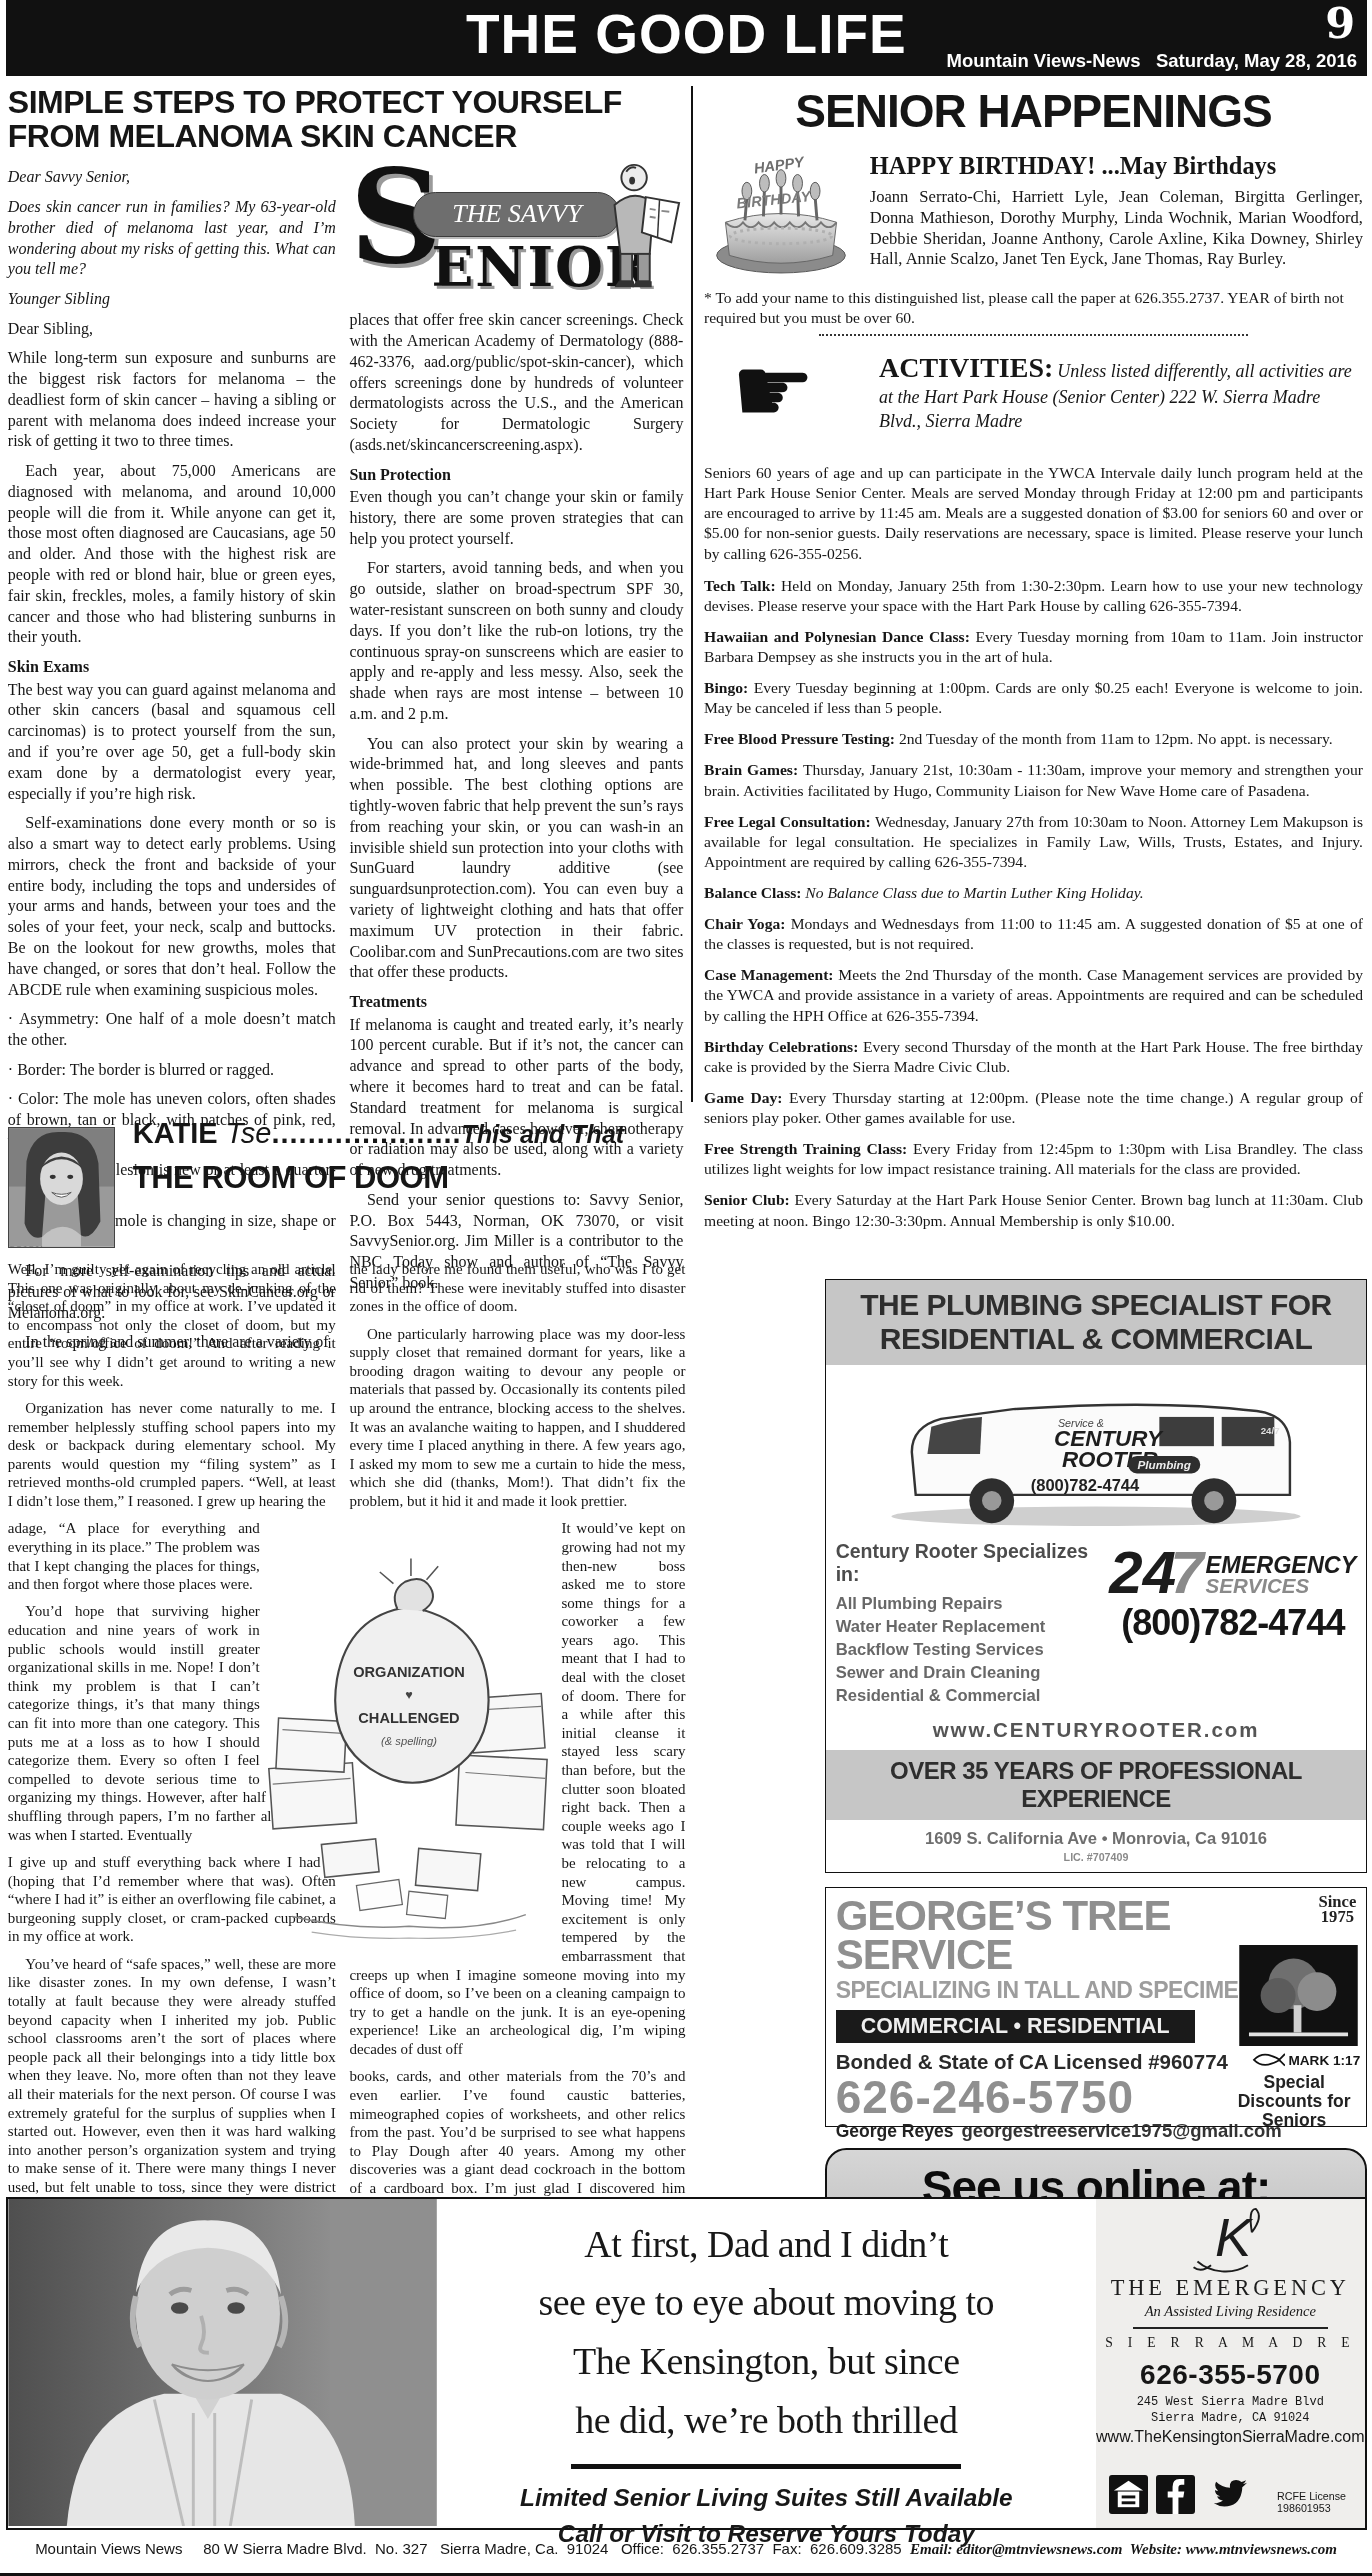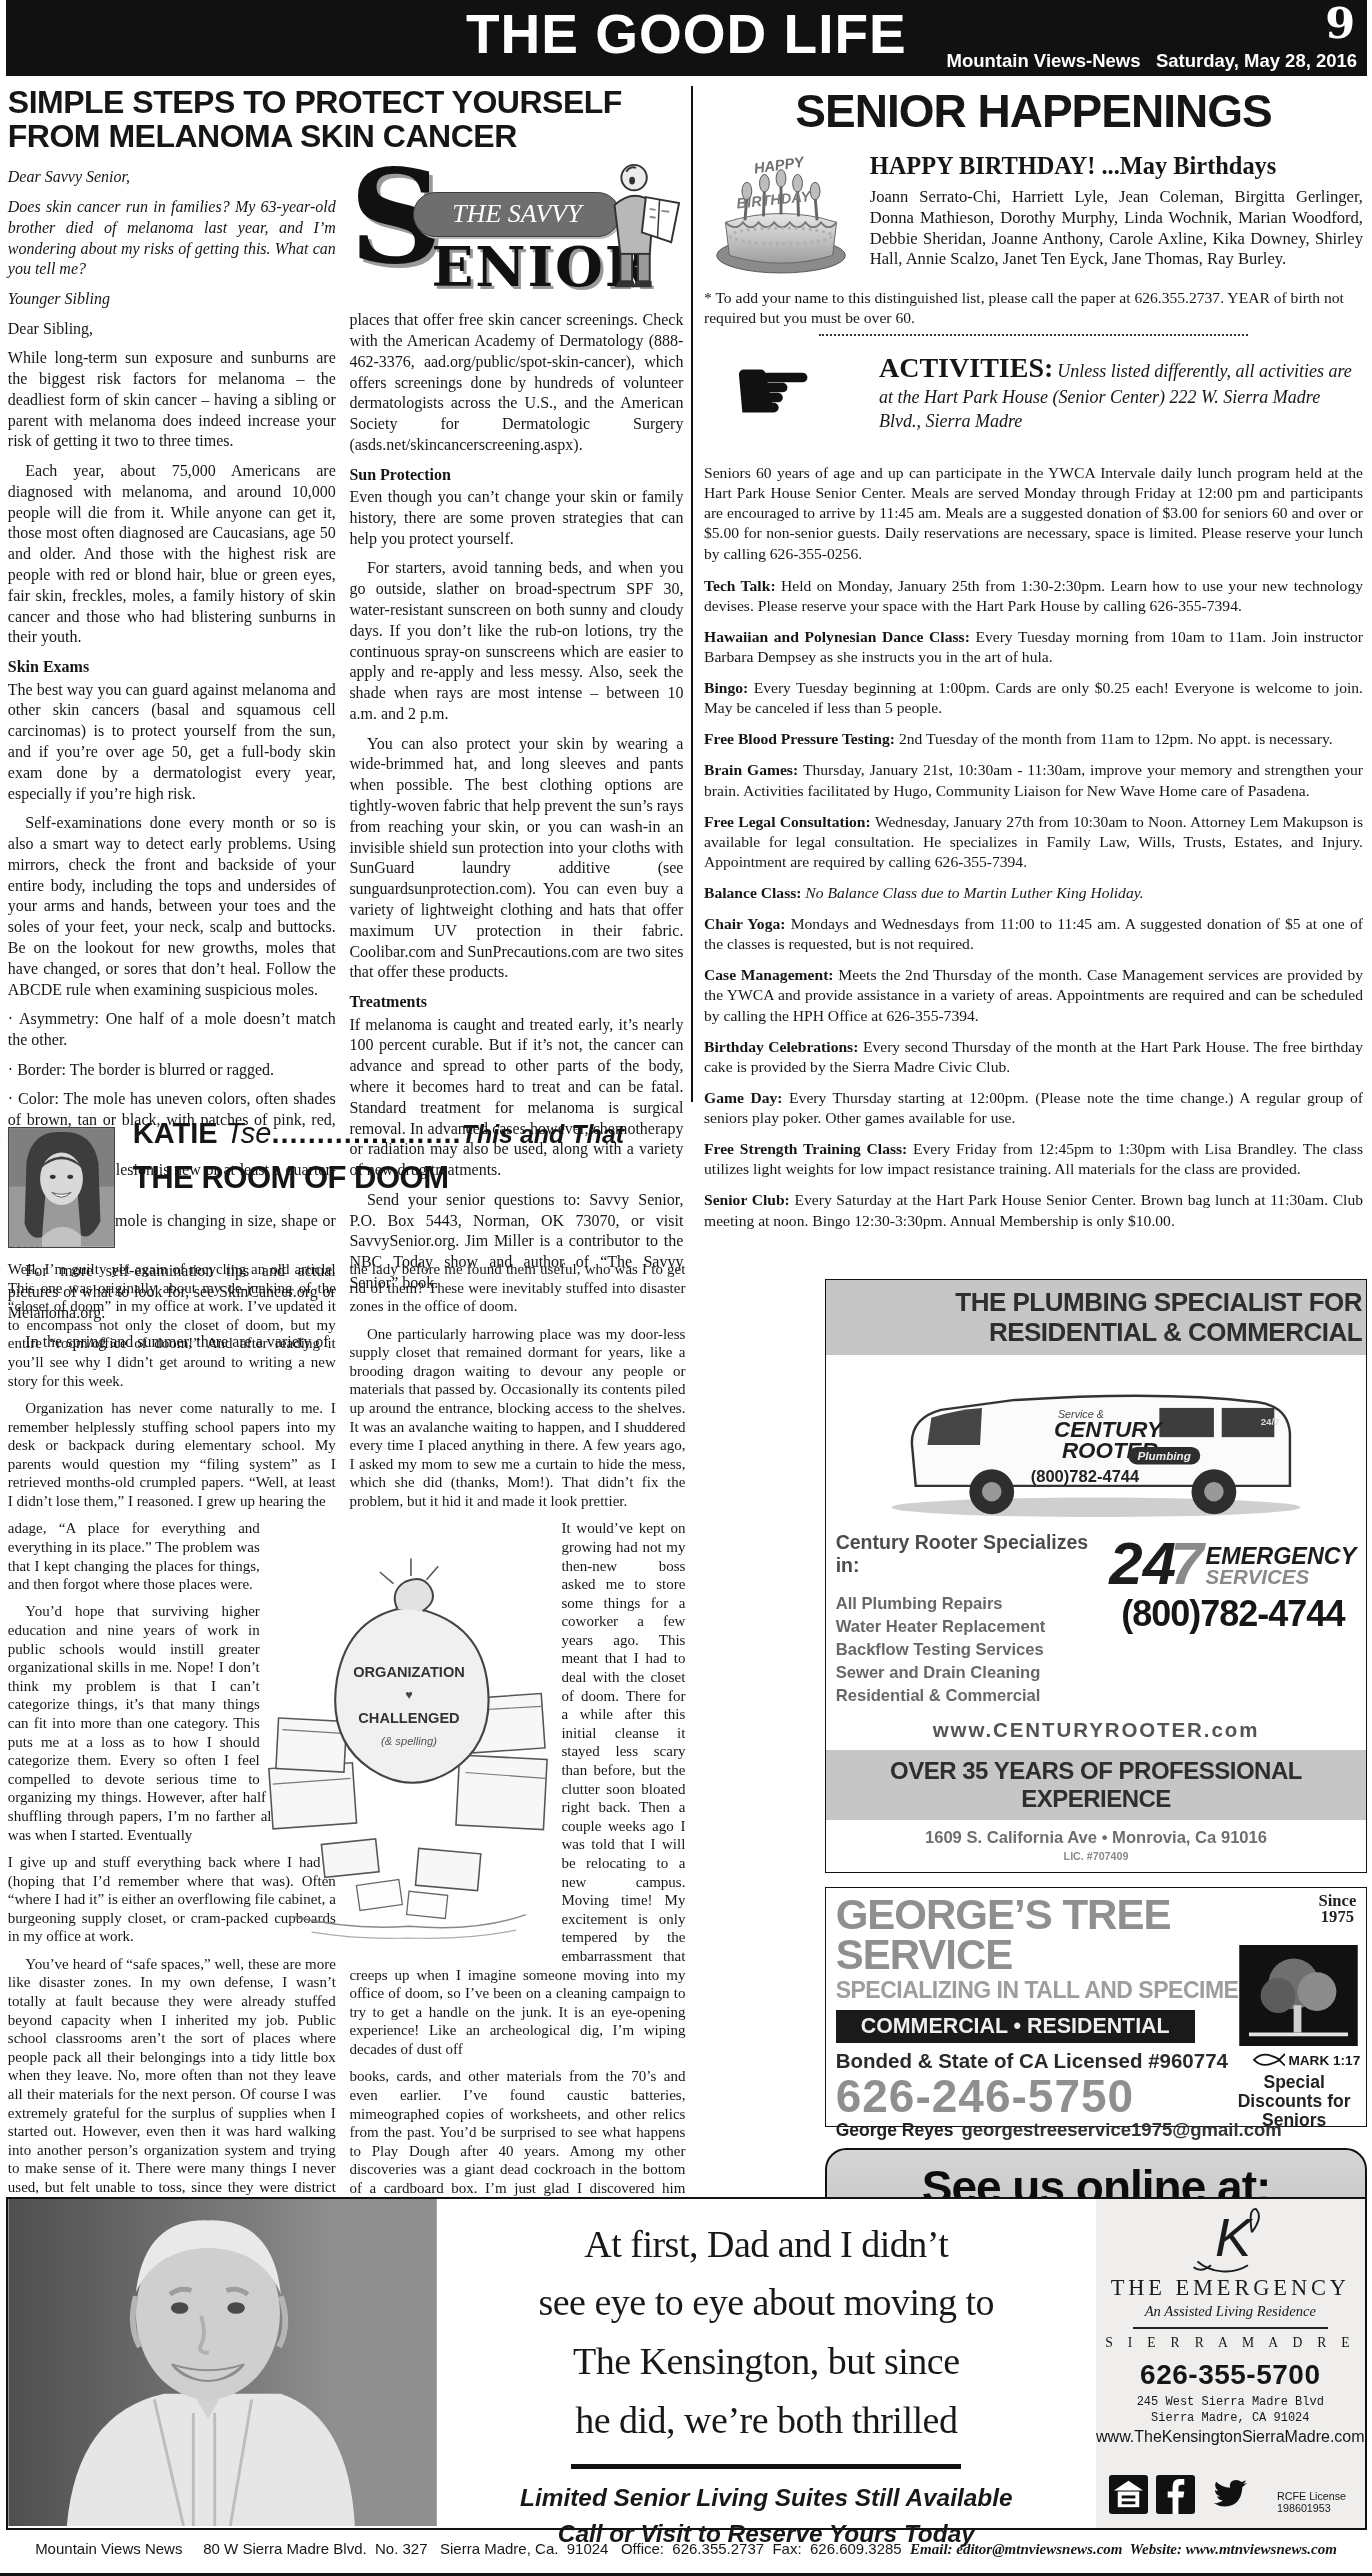--- a/index.html
+++ b/index.html
@@ -76,26 +76,26 @@
   font-size:31px;letter-spacing:-0.5px;margin-top:9.7px}
 .katie .body{font-size:15px;line-height:1.24;margin-top:1px}
 .katie .cols .c2{width:336px}
 .c1spacer{float:right;width:76px;height:265px}
 .cartoon-anchor{float:left;width:212px;height:431px;position:relative}
 .cartoon-anchor svg{position:absolute;left:-86px;top:3.9px;overflow:visible}
 
 
 .ads{position:absolute;left:825px;top:1279px;width:542px;font-family:"Liberation Sans",sans-serif}
 .adbox{border:1.9px solid #111;background:#fff}
-.plumb .phead{background:#c6c6c6;padding:7.8px 3.9px;text-align:right;
-  font-weight:bold;font-size:26px;line-height:1.15;color:#2e2e2e;letter-spacing:-0.5px}
+.plumb .phead{background:#c6c6c6;padding:7.8px 3.9px;text-align:center;
+  font-weight:bold;font-size:30px;line-height:1.15;color:#2e2e2e;letter-spacing:-0.5px}
 .plumb .vanwrap{text-align:center;padding:5.8px 0 0}
 .plumb .midrow{display:flex;padding:1.9px 9.7px 0}
 .plumb .spec{flex:1 1 55%}
-.plumb .spec .sphead{font-weight:bold;font-size:19.5px;color:#4c4c4c;margin-bottom:17px}
+.plumb .spec .sphead{font-weight:bold;font-size:19.5px;color:#4c4c4c;margin-bottom:8px}
 .plumb .spec p{margin:0 0 2.9px;font-weight:bold;font-size:16.6px;color:#686868}
 .plumb .em{flex:1 1 45%;text-align:center;padding-top:5.8px}
 .plumb .em .row247{display:flex;justify-content:center;align-items:flex-start;line-height:.9}
 .plumb .n24{font-size:60px;font-weight:bold;font-style:italic;color:#1c1c1c}
 .plumb .n7{font-size:60px;font-weight:bold;font-style:italic;color:#8a8a8a;margin-left:-5.8px}
 .plumb .emwords{text-align:left;margin-left:1.9px;padding-top:7.8px}
 .plumb .ew1{font-weight:bold;font-style:italic;font-size:23.4px;color:#1c1c1c;line-height:.95}
 .plumb .ew2{font-weight:bold;font-style:italic;font-size:20.5px;color:#8a8a8a;line-height:.95}
 .plumb .ephone{font-weight:bold;font-size:36px;letter-spacing:-1px;margin-top:1.9px}
 .plumb .pweb{text-align:center;font-weight:bold;font-size:20.5px;color:#555;letter-spacing:1.9px;margin:9.7px 0 7.8px}

